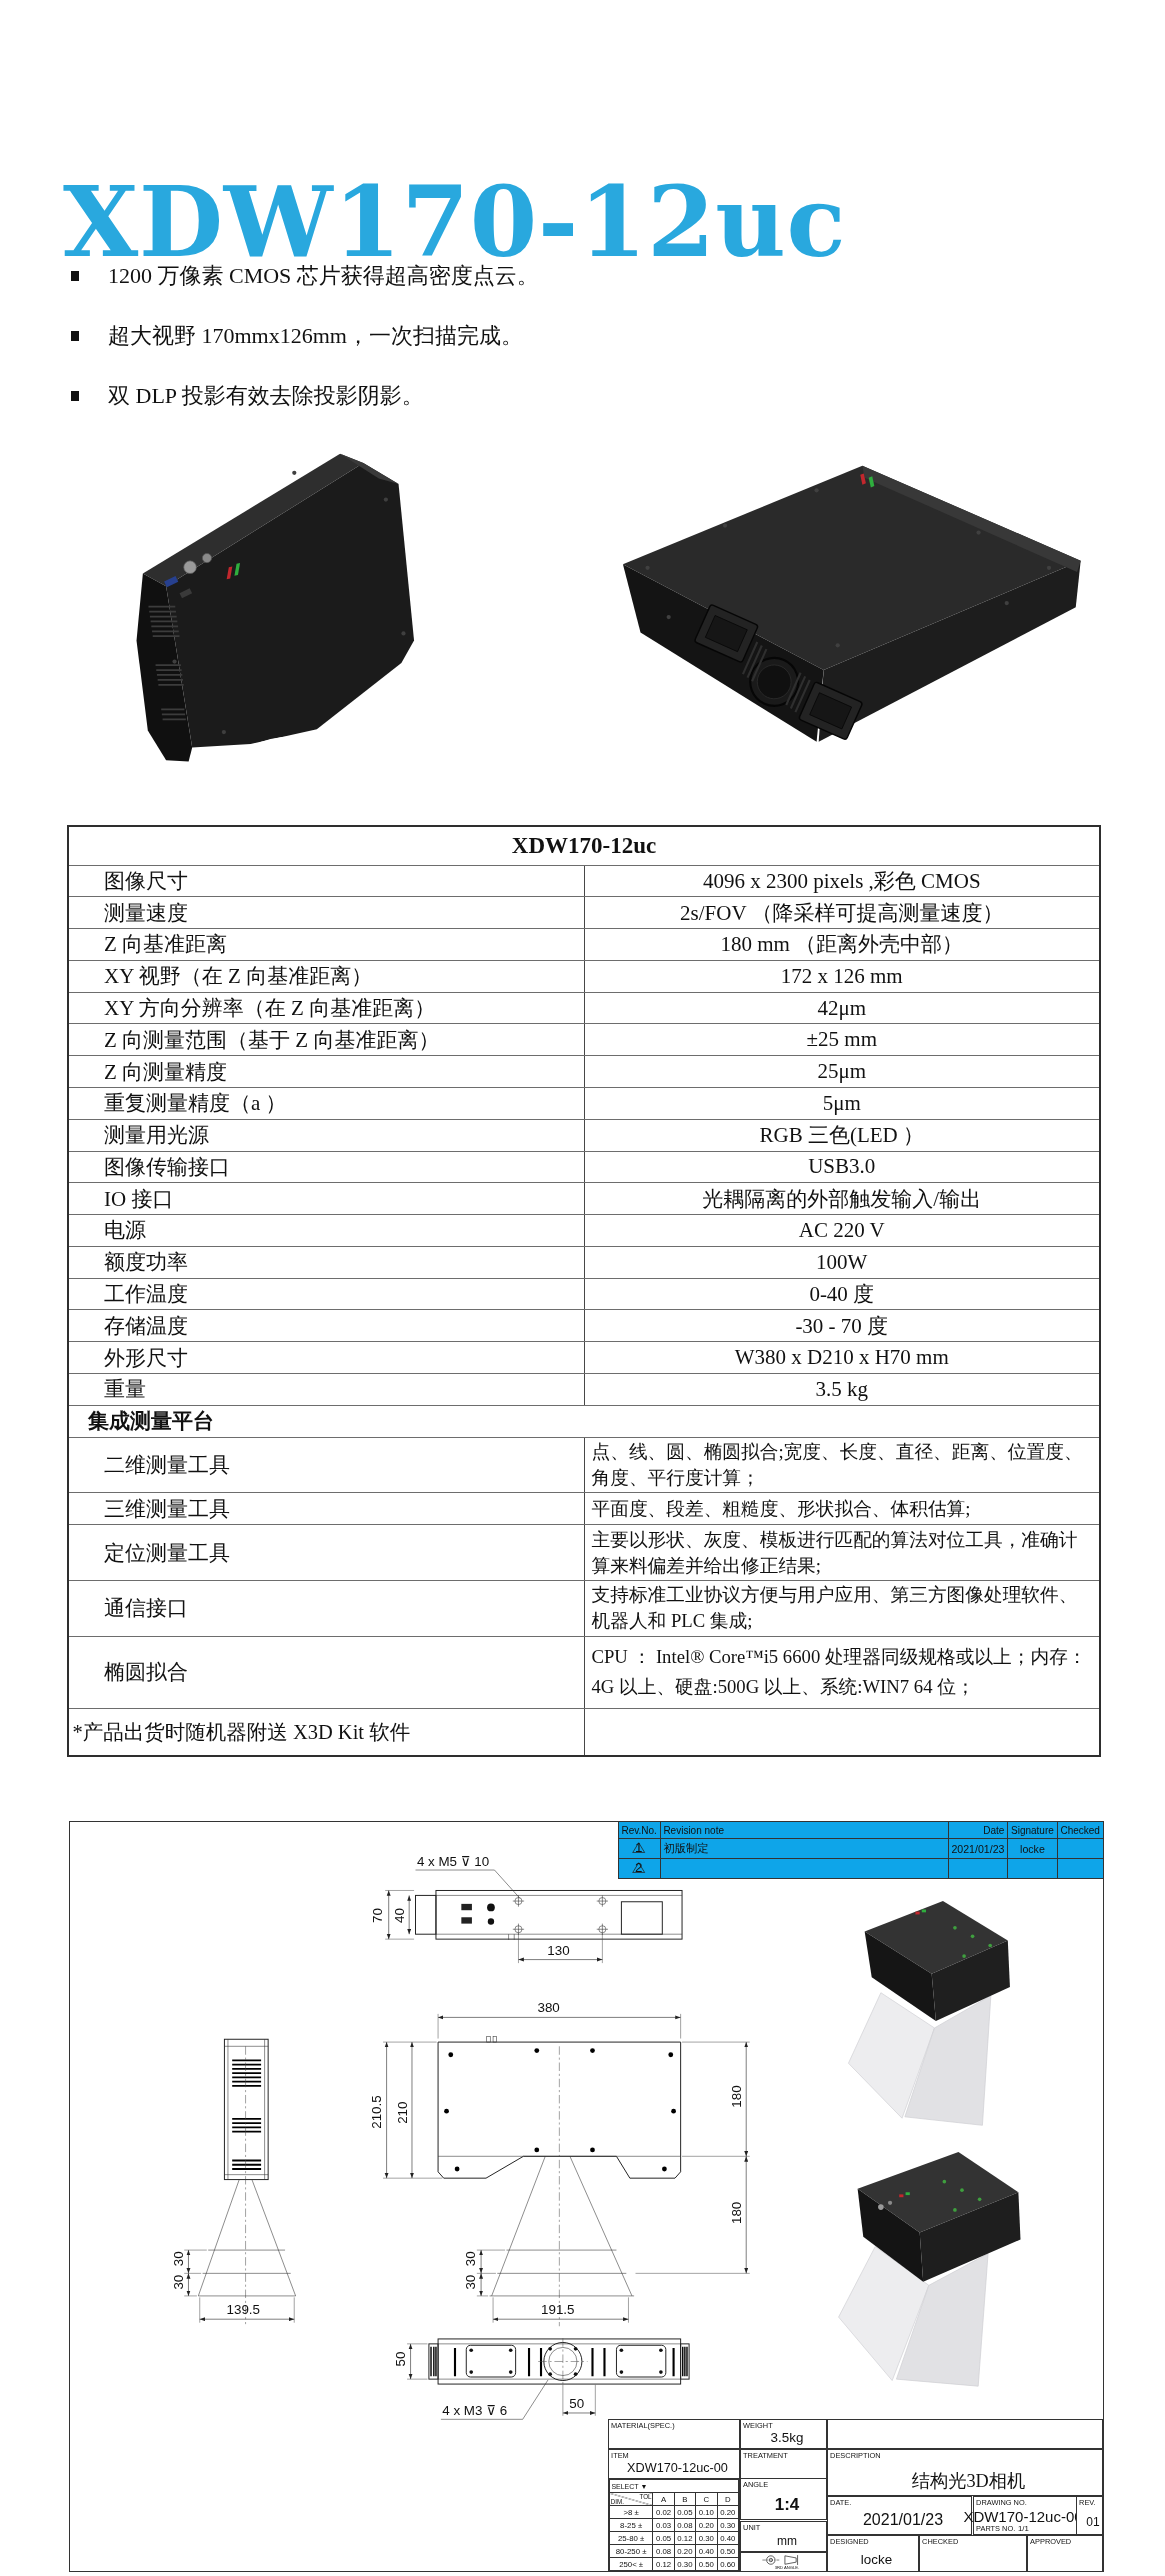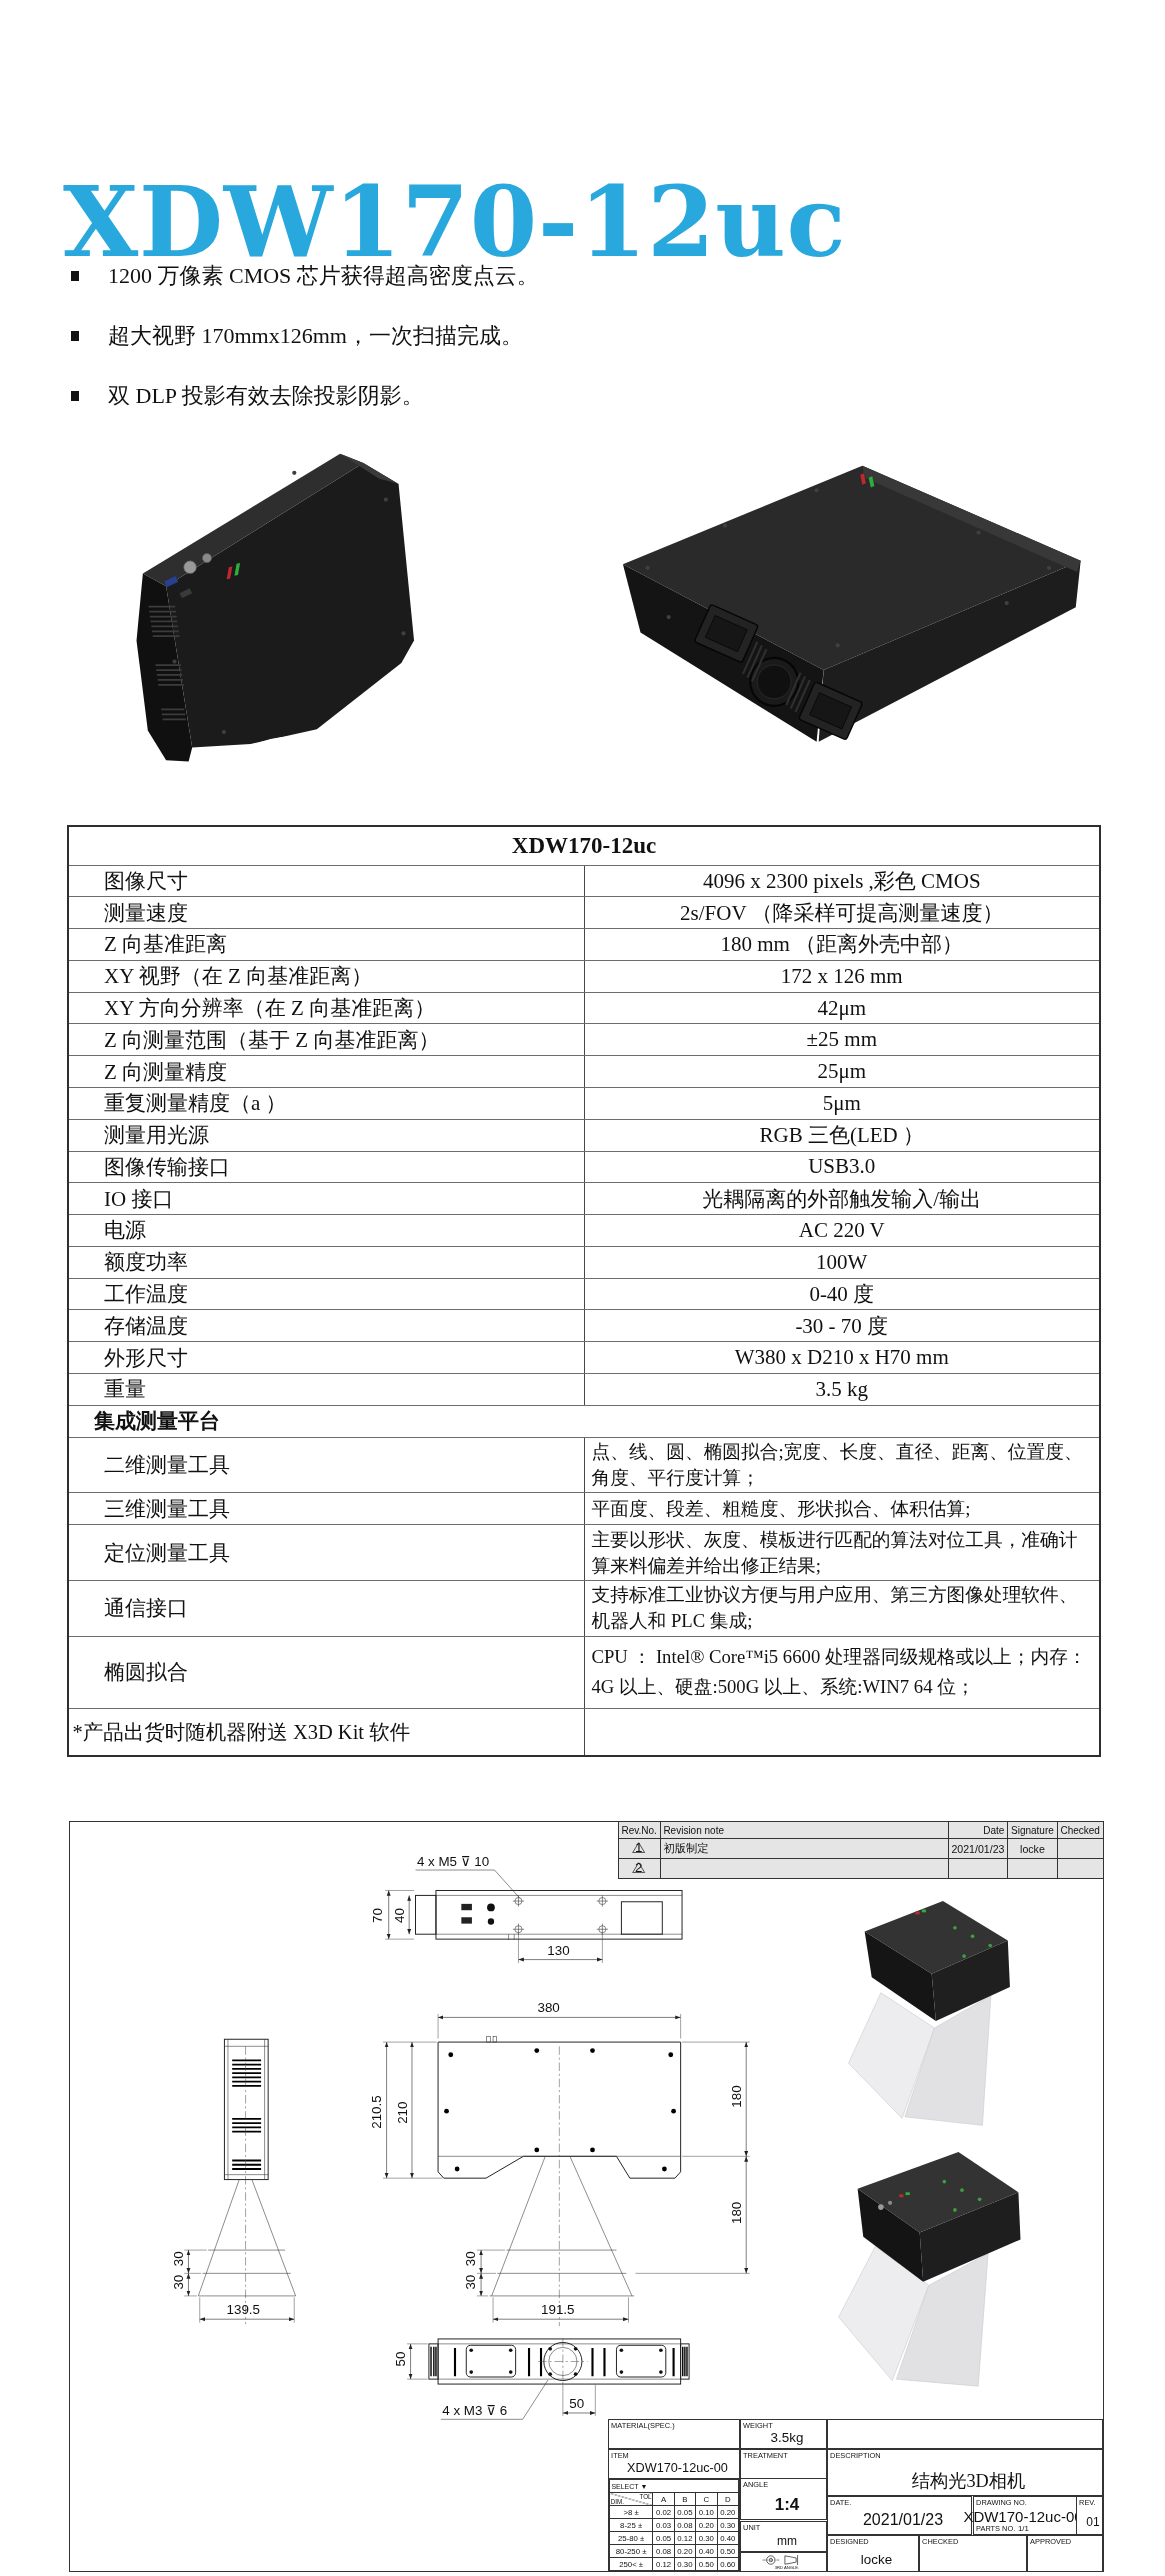--- a/index.html
+++ b/index.html
@@ -22,31 +22,31 @@
   
   .spec-table{position:absolute;left:67px;top:825px;width:1034px;border-collapse:collapse;
               table-layout:fixed;font-size:21px;border:2.1px solid #2e2e2e;}
   .spec-table td{border-top:1.8px solid #6d6d6d;border-bottom:1.8px solid #6d6d6d;
                  border-left:1.1px solid #474747;border-right:1.1px solid #474747;
                  height:28px;padding:1.4px 4.2px;box-sizing:border-box;}
   .spec-table .t-title{height:39px;text-align:center;font-weight:bold;font-size:23px;}
   .spec-table .lbl{width:311px;padding-left:35px;text-align:left;}
   .spec-table .val{text-align:center;border-radius:6px;}
   .spec-table .pval{text-align:left;font-size:18.7px;padding-left:7px;}
-  .spec-table .sec{font-weight:bold;padding-left:25px;height:31px;}
+  .spec-table .sec{font-weight:bold;padding-left:19px;height:31px;}
   .spec-table .foot{padding-left:3.5px;height:48px;font-size:20.5px;}
   .spec-table .tall{line-height:1.6;padding-top:5.6px;padding-bottom:5.6px;}
 
   
   .drawing{position:absolute;left:69px;top:1821px;width:1033px;height:749px;
            border:1.8px solid #333;background:#fff;}
   .drawing svg.main{position:absolute;left:0;top:0;}
 
   .rev-table{position:absolute;right:-0.7px;top:-0.7px;border-collapse:collapse;
-             font-family:"Liberation Sans",sans-serif;font-size:10.6px;background:#e5e5e5;}
+             font-family:"Liberation Sans",sans-serif;font-size:10.6px;background:#0ea5e9;}
   .rev-table td,.rev-table th{border:0.9px solid #333;padding:0 2.8px;box-sizing:border-box;height:20px;}
   .rev-table th{font-weight:normal;font-size:10px;text-align:left;height:17px;}
   .rev-table .c{text-align:center;}
   .rev-table .note{font-family:"Liberation Serif",serif;font-size:11.3px;}
 
   .title-block{position:absolute;left:538px;top:597px;width:495px;height:152px;
                font-family:"Liberation Sans",sans-serif;}
   .tb{position:absolute;border:0.9px solid #333;box-sizing:border-box;background:#fff;}
   .tb .lab{position:absolute;top:0.7px;left:2.1px;font-size:7.4px;letter-spacing:0;}
   .tb .ctr{position:absolute;left:0;right:0;text-align:center;padding-left:7px;}

